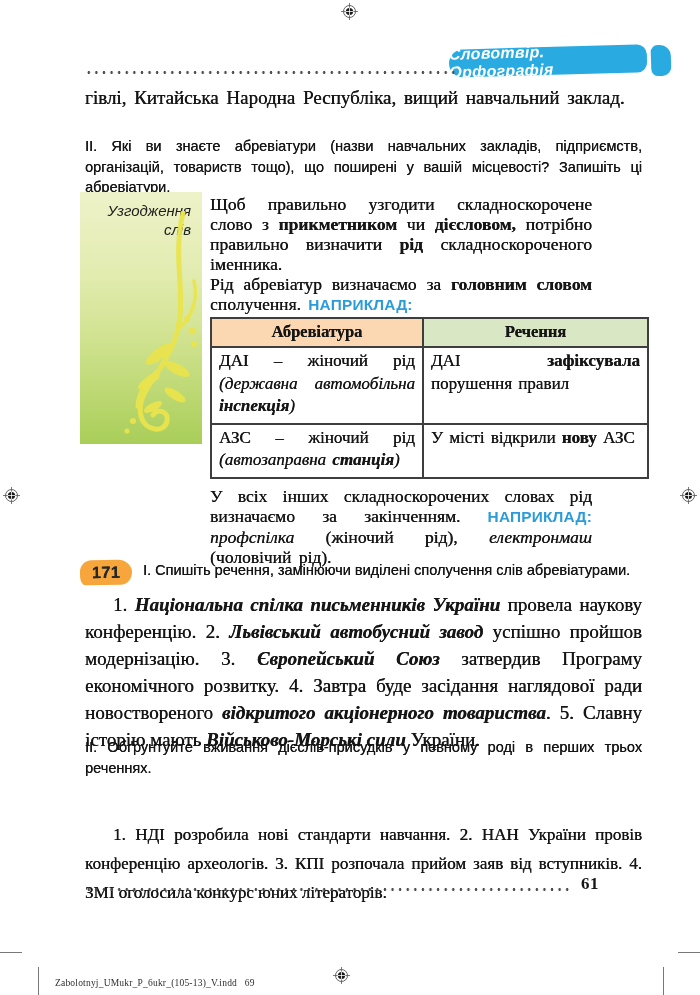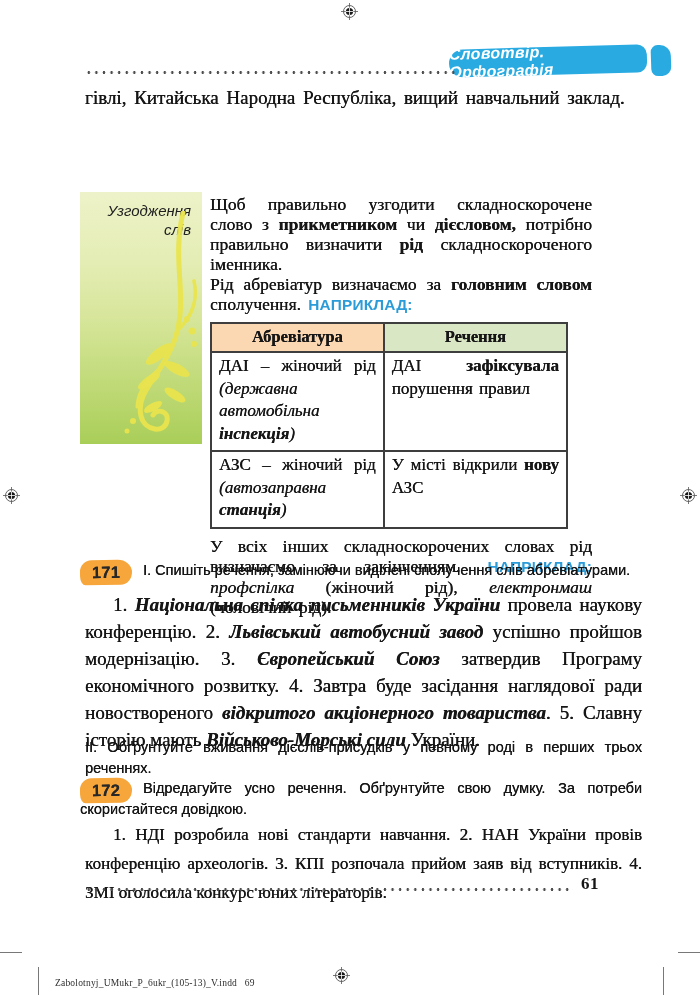--- a/index.html
+++ b/index.html
@@ -46,21 +46,21 @@
   #sidebar-title { position:absolute; top:9px; right:11px; width:100px; text-align:right;
                    font-family:"Liberation Sans", sans-serif; font-style:italic;
                    font-size:15px; line-height:19px; color:#1e1e1e; }
   #flourish { position:absolute; right:0; bottom:-2px; }
 
   #rule { left:210px; top:194px; width:382px; }
   .rule-p { font-size:17.5px; line-height:20px; text-align:justify;
             word-spacing:3px; text-shadow:0.3px 0 0 currentColor; }
   #rule-p3 { margin-top:7px; }
 
-  #examples-table { margin-top:7px; border-collapse:collapse; width:358px;
+  #examples-table { margin-top:2px; border-collapse:collapse; width:439px;
                     border:2px solid #3e3e3e; }
   #examples-table th { border:2px solid #3e3e3e; font-size:16.5px; padding:3px 2px 4px;
                        font-weight:bold; text-shadow:0.2px 0 0 currentColor; }
   #examples-table th.h-abbr { background:#fbd8b2; width:48.5%; }
   #examples-table th.h-sent { background:#d9e7c4; width:51.5%; }
   #examples-table td { border:2px solid #3e3e3e; vertical-align:top; font-size:17px;
                        line-height:22.5px; padding:2px 7px 5px; text-align:justify;
                        word-spacing:2px; text-shadow:0.3px 0 0 currentColor; }
 
   
@@ -120,20 +120,21 @@
     <line x1="4.5" y1="8.5" x2="12.5" y2="8.5" stroke="#fff" stroke-width="0.8"></line>
   </svg>
 
   <div class="abs" id="banner-main">
     <span>Словотвір. Орфографія</span>
   </div>
   <div class="abs" id="banner-tab"></div>
   <div class="abs dots" id="dots-top"></div>
 
   <div class="abs jus serif-body" id="intro-p"><span>гівлі, Китайська Народна Республіка, вищий навчальний заклад.</span></div>
+  <div class="abs jus sans-task" id="intro-task">II. Які ви знаєте абревіатури (назви навчальних закладів, підприємств, організацій, товариств тощо), що поширені у вашій місцевості? Запишіть ці абревіатури.</div>
 
   <div class="abs" id="sidebar">
     <div id="sidebar-title">Узгодження слів</div>
     <svg id="flourish" width="105" height="235" viewBox="0 0 105 235">
       <g stroke="#e9e44e" fill="none" stroke-linecap="round" opacity="0.95">
         <path d="M86 2 C74 52 92 86 78 128 C66 164 38 180 44 205 C48 221 68 222 70 210 C72 200 60 197 56 204" stroke-width="5"></path>
         <path d="M80 120 C97 104 101 88 97 70" stroke-width="3.5"></path>
         <path d="M60 160 C48 170 40 184 40 196" stroke-width="3"></path>
       </g>
       <g fill="#e9e44e" opacity="0.95">
@@ -175,26 +176,20 @@
 
   <div class="abs sans-task ex-head" id="ex171-head">
     <span class="badge">
       <span class="badge-num">171</span>
     </span>
     <span>I. Спишіть речення, замінюючи виділені сполучення слів абревіатурами.</span>
   </div>
   <div class="abs jus serif-body indent" id="ex171-body"><span>1. </span><span class="seg-bi">Національна спілка письменників України</span><span> провела наукову конференцію. 2. </span><span class="seg-bi">Львівський автобусний завод</span><span> успішно пройшов модернізацію. 3. </span><span class="seg-bi">Європейський Союз</span><span> затвердив Програму економічного розвитку. 4. Завтра буде засідання наглядової ради новоствореного </span><span class="seg-bi">відкритого акціонерного товариства</span><span>. 5. Славну історію мають </span><span class="seg-bi">Військово-Морські сили</span><span> України.</span></div>
   <div class="abs jus sans-task" id="ex171-task2">II. Обґрунтуйте вживання дієслів-присудків у певному роді в перших трьох реченнях.</div>
 
-  <div class="abs sans-task ex-head jus" id="ex172-head">
-    <span class="badge">
-      <span class="badge-num">172</span>
-    </span>
-    <span>Відредагуйте усно речення. Обґрунтуйте свою думку. За потреби скористайтеся довідкою.</span>
-  </div>
   <div class="abs jus serif-body indent" id="ex172-body"><span>1. НДІ розробила нові стандарти навчання. 2. НАН України провів конференцію археологів. 3. КПІ розпочала прийом заяв від вступників. 4. ЗМІ оголосила конкурс юних літераторів.</span></div>
 
   <div class="abs dots" id="dots-bottom"></div>
   <div class="abs" id="page-num">61</div>
 
   <div class="abs crop" id="crop-h-left"></div>
   <div class="abs crop" id="crop-h-right"></div>
   <div class="abs crop" id="crop-v-left"></div>
   <div class="abs crop" id="crop-v-right"></div>
   <div class="abs footer-text" id="footer-left">Zabolotnyj_UMukr_P_6ukr_(105-13)_V.indd   69</div>

